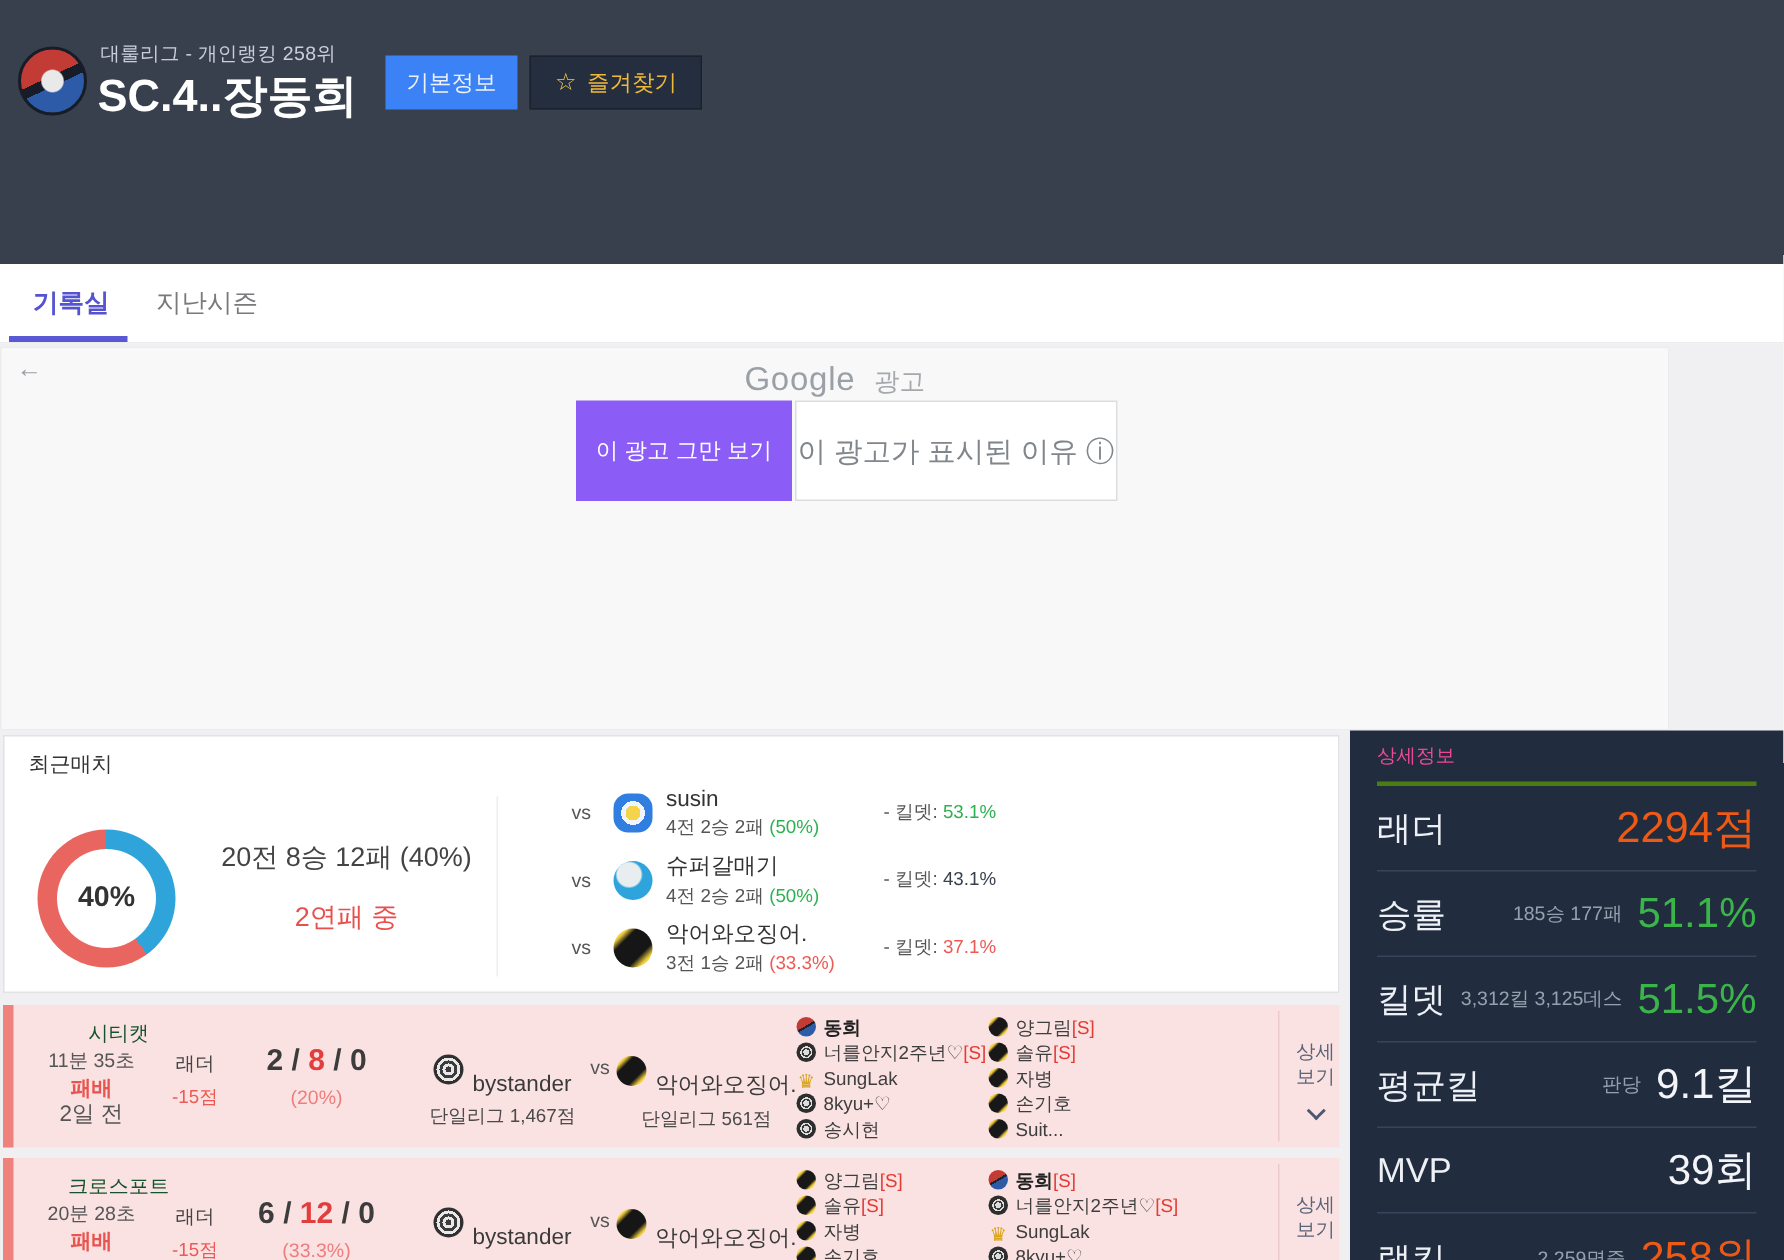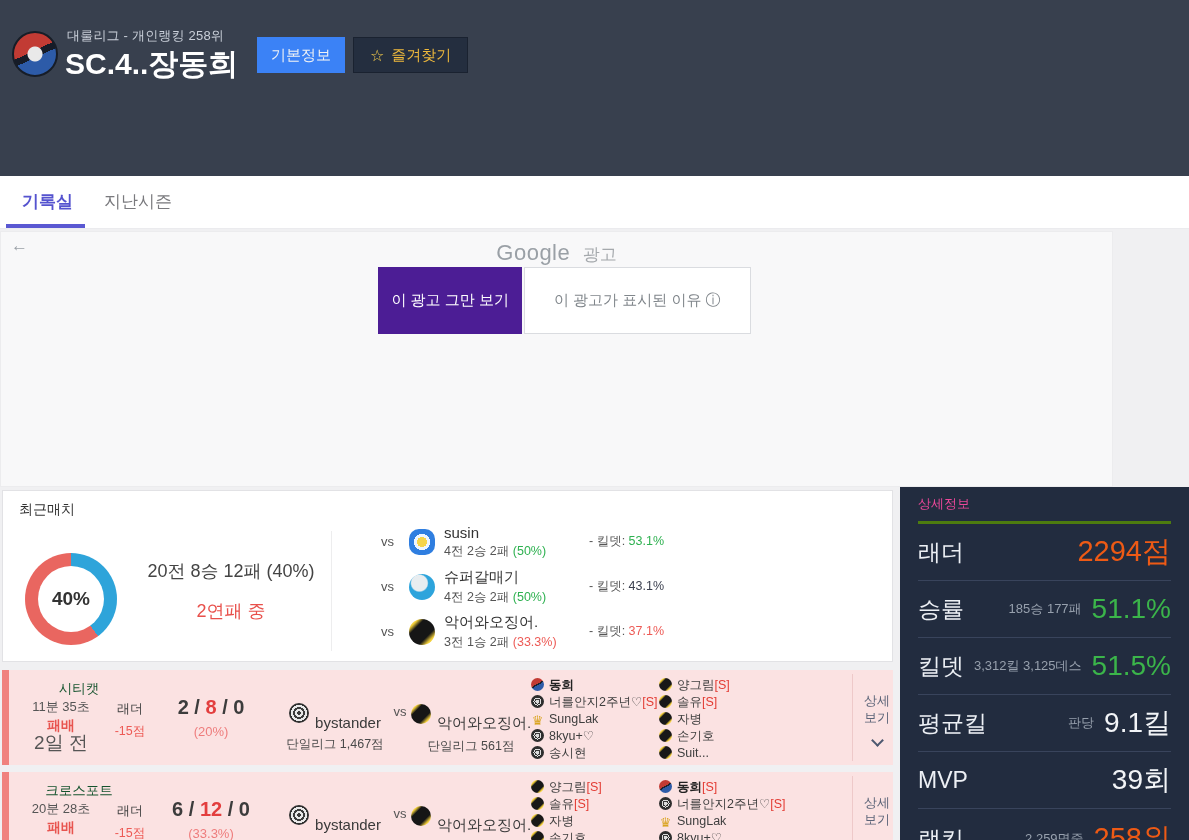--- a/index.html
+++ b/index.html
@@ -31,24 +31,24 @@
   .tab-underline { position:absolute; left:6px; bottom:0; width:79px; height:4px; background:#5a58d2; }
   .tab-idle { left:104px; color:#7a7a7e; }
   
   .adarea { position:absolute; top:231px; left:0; width:1113px; height:256px; background:#f8f8f9;
     border:1px solid #ececee; }
   .ad-back { position:absolute; left:10px; top:4px; font-size:17px; color:#9aa0a6; cursor:pointer; }
   .ad-brandline { position:absolute; top:8px; left:0; width:100%; text-align:center; }
   .ad-brand { font-size:22px; color:#9aa0a6; letter-spacing:0.5px; }
   .ad-label { font-size:17px; color:#a5a9ad; margin-left:8px; }
   .ad-btnrow { position:absolute; top:35px; left:0; width:100%; display:flex; justify-content:center; gap:2px; }
-  .ad-btn-stop { background:#4c1d95; color:#ffffff; font-size:15px; border:none; padding:24px 13px;
+  .ad-btn-stop { background:#8b5cf6; color:#ffffff; font-size:15px; border:none; padding:24px 13px;
     cursor:pointer; font-family:inherit;margin-left:16px; }
-  .ad-btn-why { background:#ffffff; color:#80868b; font-size:15px; border:1px solid #dadce0;
-    padding:8px 29px; cursor:pointer; font-family:inherit; }
+  .ad-btn-why { background:#ffffff; color:#80868b; font-size:19px; border:1px solid #dadce0;
+    padding:8px 1px; cursor:pointer; font-family:inherit; }
   
   .recent { position:absolute; top:490px; left:2px; width:891px; height:172px; background:#ffffff;
     border:1px solid #e2e2e5; }
   .recent-title { position:absolute; left:16px; top:10px; font-size:14px; color:#333333; }
   .donut { position:absolute; left:22px; top:62px; width:92px; height:92px; border-radius:50%;
     background:conic-gradient(#2ea4da 0 40%, #e96660 40% 100%);font-weight:bold; }
   .donut::after { content:""; position:absolute; inset:13px; background:#ffffff; border-radius:50%; }
   .donut-label { position:absolute; inset:0; z-index:1; display:flex; align-items:center;
     justify-content:center; font-size:19px; color:#333333; }
   .r-summary { position:absolute; left:122px; top:68px; width:212px; text-align:center;
@@ -73,21 +73,21 @@
   .kd-dark { color:#3a3f4e; }
   .kd-red { color:#ed5a55; }
   
   .mrow { position:absolute; left:2px; width:891px; height:95px; background:#fbe2e2;
     border-left:7px solid #f0827e; }
   .mrow1 { top:670px; } .mrow2 { top:772px; }
   .m-map { position:absolute; left:0; top:10px; width:104px; text-align:center; line-height:18px; }
   .m-mapname { font-size:13.5px; font-weight:normal; color:#14532d;margin-left:36px; }
   .m-dur { font-size:13px; color:#555555; }
   .m-result { font-size:14px; font-weight:bold; color:#e8544f; }
-  .m-ago { font-size:19px; color:#555555; }
+  .m-ago { font-size:15px; color:#555555; }
   .m-mode { position:absolute; left:88px; top:28px; width:66px; text-align:center; line-height:22px; }
   .m-modename { font-size:13px; color:#444444; }
   .m-points { font-size:12.5px; color:#ed5a55; }
   .m-kda { position:absolute; left:152px; top:26px; width:100px; text-align:center; }
   .m-kdaline { font-size:20px; font-weight:bold; color:#3c3c3c; }
   .m-kda-d { color:#e33e3e; }
   .m-kdapct { font-size:13px; color:#ee7d7d; margin-top:5px; }
   .m-team { position:absolute; top:24px; width:132px; text-align:center; }
   .m-teamA { left:260px; } .m-teamB { left:396px; }
   .m-teamline { display:flex; align-items:center; justify-content:center; gap:6px; }

